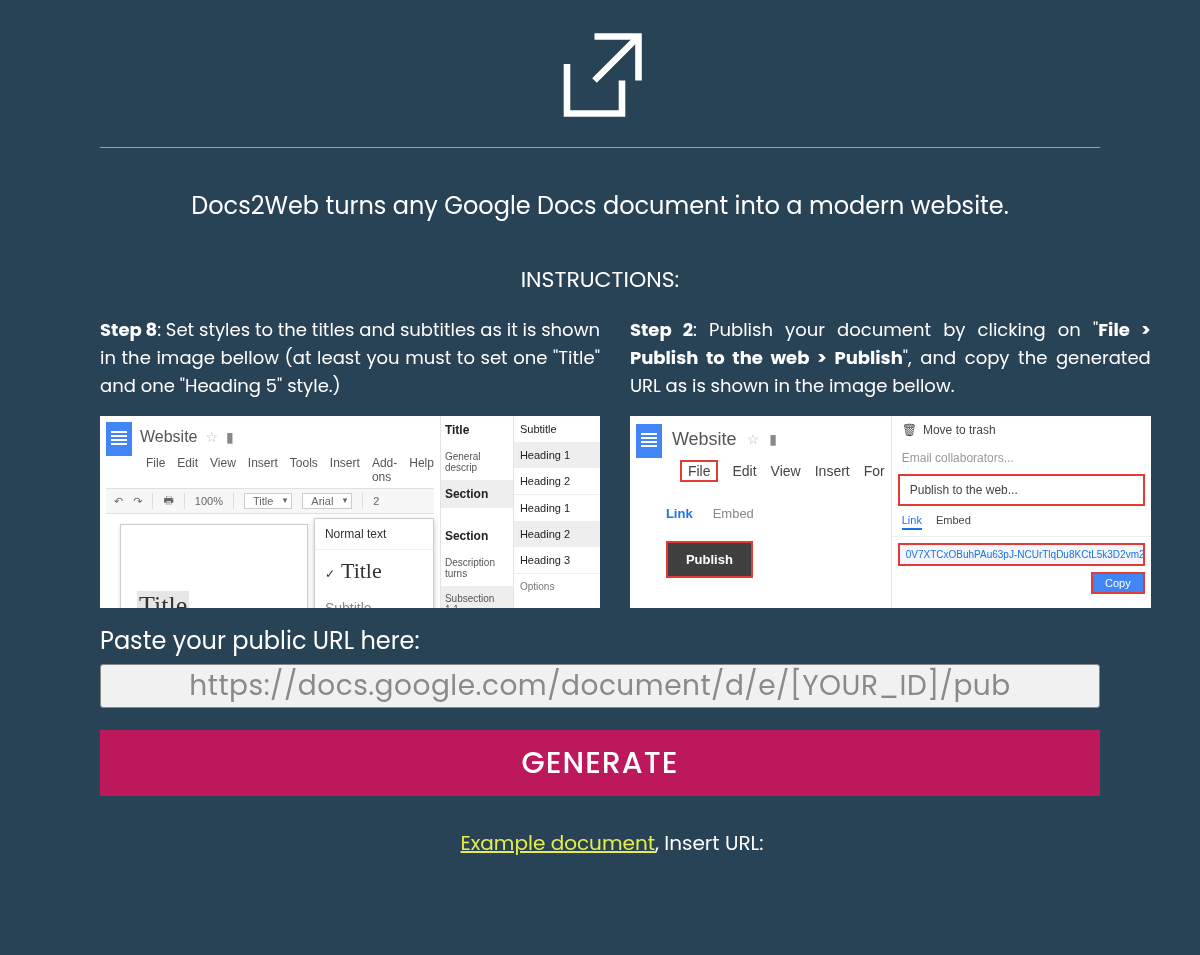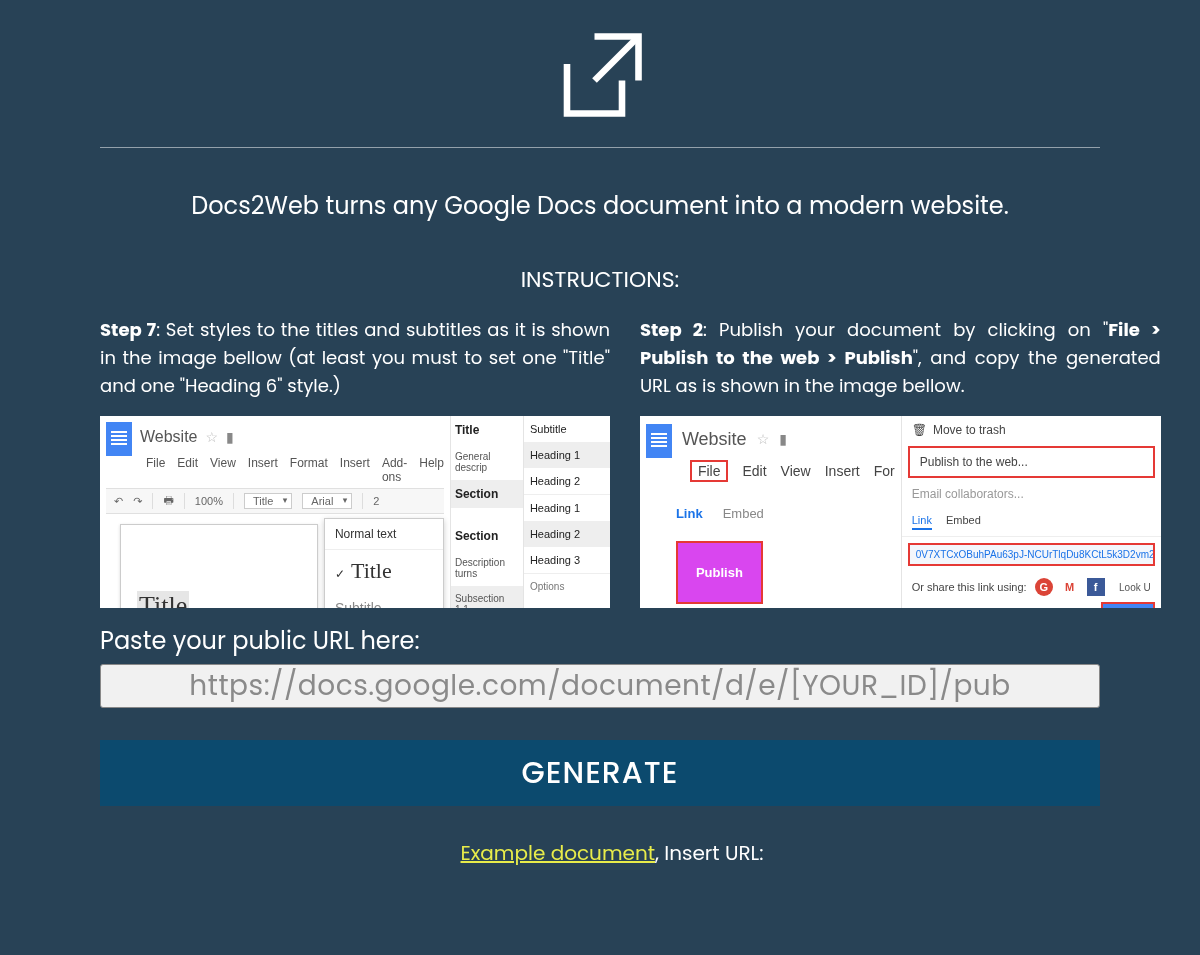--- a/index.html
+++ b/index.html
@@ -123,22 +123,22 @@
   .mock2 { display:flex; }
   .m2-left{ flex:1; padding:6px 6px 0 6px;}
   .m2-top{ display:flex; align-items:center; gap:10px; height:34px; }
   .m2-title{ font-size:18px; color:#555; }
   .m2-menu{ display:flex; gap:14px; color:#444; font-size:14px; margin:4px 0 0 44px; align-items:center;}
   .redbox{ border:2px solid #e53935; padding:1px 6px;}
   .m2-tabs{ display:flex; gap:20px; margin:24px 0 0 30px; font-size:13px;}
   .m2-tabs .active{ color:#1a73e8; font-weight:600;}
   .m2-tabs .inactive{ color:#888;}
   .m2-publish{
-    margin:20px 0 0 30px; display:inline-block; background:#d946ef; color:#fff;
-    padding:22px 18px; font-size:13px; font-weight:600; border:2px solid #e53935;
+    margin:20px 0 0 30px; display:inline-block; background:#404040; color:#fff;
+    padding:9px 18px; font-size:13px; font-weight:600; border:2px solid #e53935;
   }
   .m2-right{ width:260px; border-left:1px solid #e4e4e4; font-size:12px; color:#444;}
   .m2-r-item{ padding:7px 10px; display:flex; align-items:center; gap:6px;}
   .m2-r-item.pub{ border:2px solid #e53935; margin:2px 6px; }
   .m2-r-tabs{ display:flex; gap:14px; padding:6px 10px; border-bottom:1px solid #eee; font-size:11px;}
   .m2-r-tabs .a{color:#1a73e8; border-bottom:2px solid #1a73e8; padding-bottom:2px;}
   .m2-url{
     margin:6px; background:#f3f6fb; border:2px solid #e53935; padding:4px 6px;
     font-size:10px; color:#1a73e8; overflow:hidden; white-space:nowrap;
   }
@@ -158,21 +158,21 @@
     text-align:left; font-size:24px; font-weight:400; margin-top:14px;
   }
   .url-box{
     width:100%; margin:6px auto 0; display:block; background:#f1f1f1;
     border:1px solid #888; border-radius:3px; height:44px; font-size:28px;
     color:#8a8a8a; text-align:center; letter-spacing:0.5px; padding:4px 8px;
     font-family:inherit;
   }
   .url-box::placeholder{ color:#8a8a8a; }
   .generate-btn{
-    display:block; width:100%; margin:32px 0 0; background:#0c4a6e; color:#fff;
+    display:block; width:100%; margin:22px 0 0; background:#be185d; color:#fff;
     border:none; height:66px; font-size:30px; font-weight:500; letter-spacing:1px;
     cursor:pointer; font-family:inherit;
   }
   .example{
     text-align:center; margin-top:32px; font-size:20px;
   }
   .example a{ color:#e8ec4a; text-decoration:underline;margin-left:24px;}
   .example-url{
     text-align:center; margin-top:10px; font-size:13.5px;
   }
@@ -198,36 +198,36 @@
   <hr class="divider">
 
   <p class="tagline">Docs2Web turns any Google Docs document into a modern website.</p>
 
   <p class="instructions-title">INSTRUCTIONS:</p>
 
   <div class="steps">
 
     <div class="step">
       <p class="step-text">
-        <b>Step 7</b><span>: Set styles to the titles and subtitles as it is shown in the image bellow (at least you must to set one "Title" and one "Heading 6" style.)</span>
+        <b>Step 8</b><span>: Set styles to the titles and subtitles as it is shown in the image bellow (at least you must to set one "Title" and one "Heading 5" style.)</span>
       </p>
       <div class="mock mock1">
         <div class="m1-left">
           <div class="m1-top">
             <span class="doc-icon"></span>
             <span class="m1-title">Website</span>
             <span class="star">☆</span>
             <span class="folder-ic">▮</span>
           </div>
           <div class="m1-menu">
             <span>File</span>
               <span>Edit</span>
             <span>View</span>
               <span>Insert</span>
-            <span>Format</span>
+            <span>Tools</span>
               <span>Insert</span>
             <span>Add-ons</span>
               <span>Help</span>
           </div>
           <div class="m1-toolbar">
             <span>↶</span>
               <span>↷</span>
               <span class="tb-sep"></span>
             <span>🖶</span>
               <span class="tb-sep"></span>
@@ -295,40 +295,31 @@
             <span class="active">Link</span>
             <span class="inactive">Embed</span>
           </div>
           <span class="m2-publish">Publish</span>
         </div>
         <div class="m2-right">
           <div class="m2-r-item">
               <span>🗑</span>
               <span>Move to trash</span>
             </div>
+          <div class="m2-r-item" style="color:#999">
+              <span>Email collaborators...</span>
+            </div>
           <div class="m2-r-item pub">
               <span>Publish to the web...</span>
-            </div>
-          <div class="m2-r-item" style="color:#999">
-              <span>Email collaborators...</span>
             </div>
           <div class="m2-r-tabs">
             <span class="a">Link</span>
             <span>Embed</span>
           </div>
           <div class="m2-url">0V7XTCxOBuhPAu63pJ-NCUrTlqDu8KCtL5k3D2vm2JLs</div>
-          <div class="m2-share-row">
-            <span class="share-left">
-              <span>Or share this link using:</span>
-              <span class="sh-ic sh-g">G</span>
-              <span class="sh-ic sh-m">M</span>
-              <span class="sh-ic sh-f">f</span>
-            </span>
-            <span class="look">Look U</span>
-          </div>
           <div class="copy-row">
             <span class="copy-btn">Copy</span>
           </div>
         </div>
       </div>
     </div>
 
   </div>
 
   <p class="paste-label">Paste your public URL here:</p>

